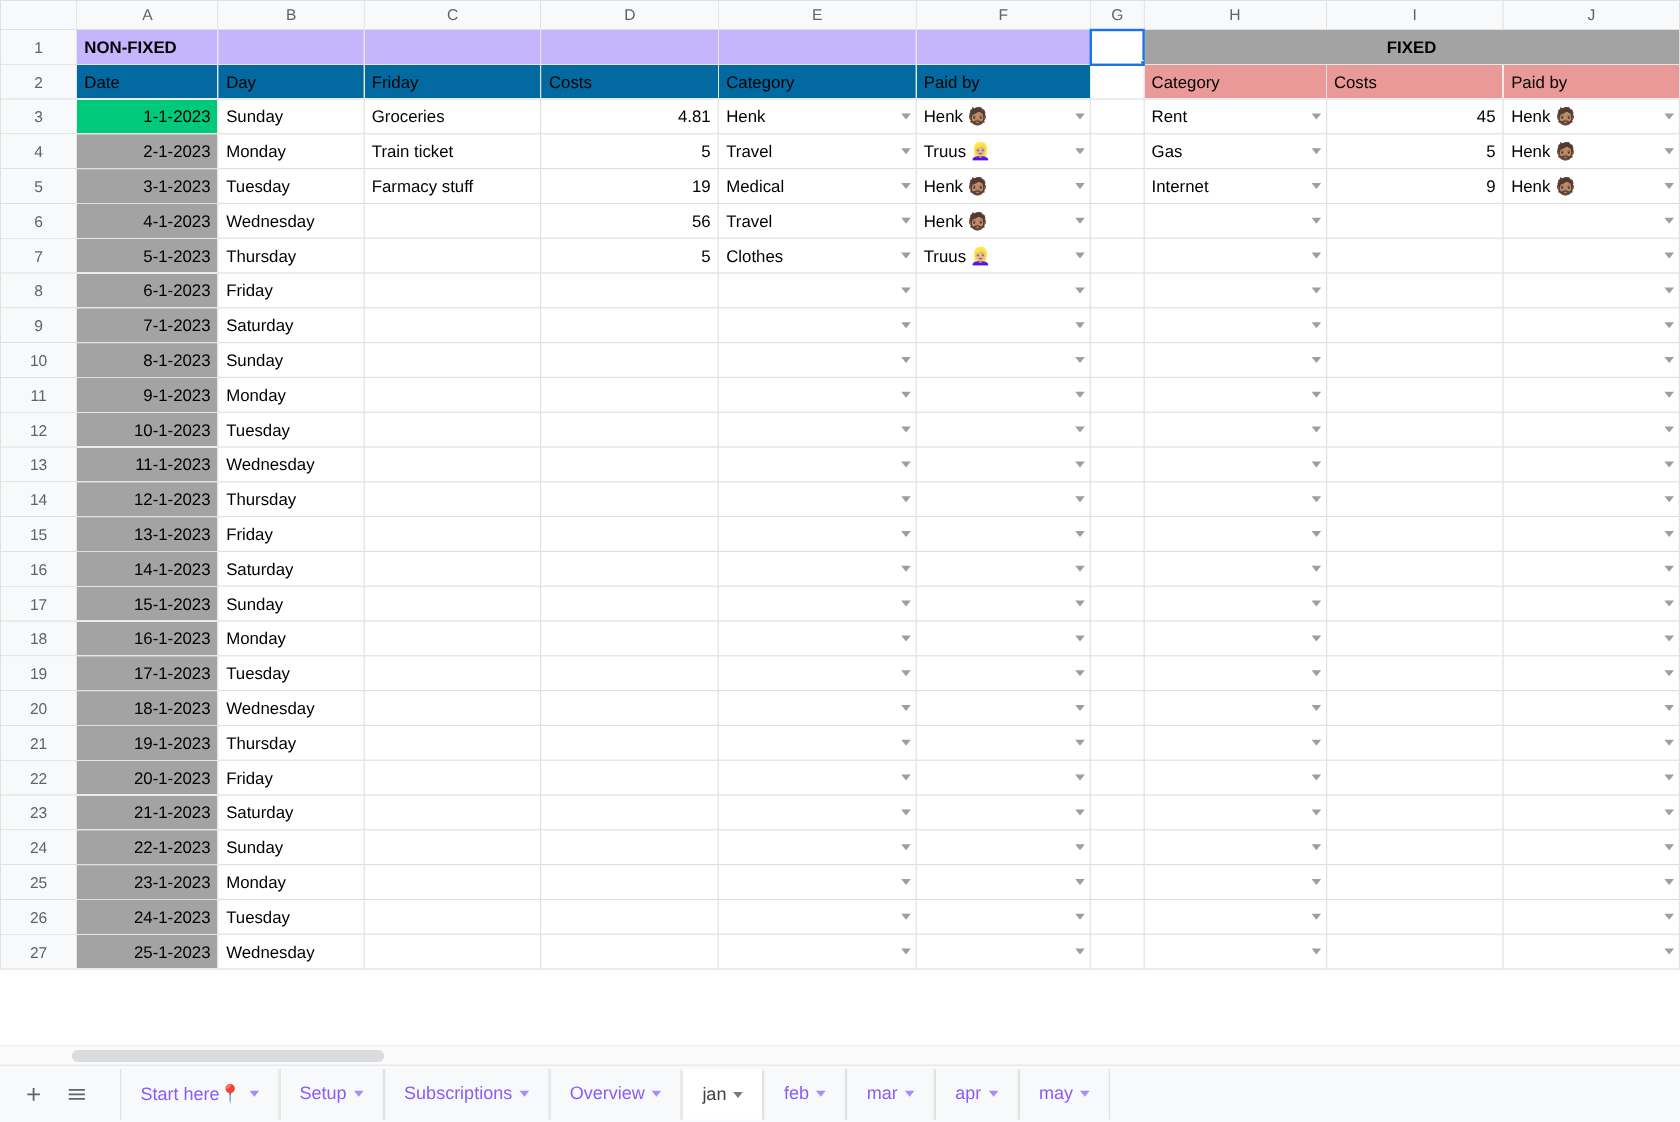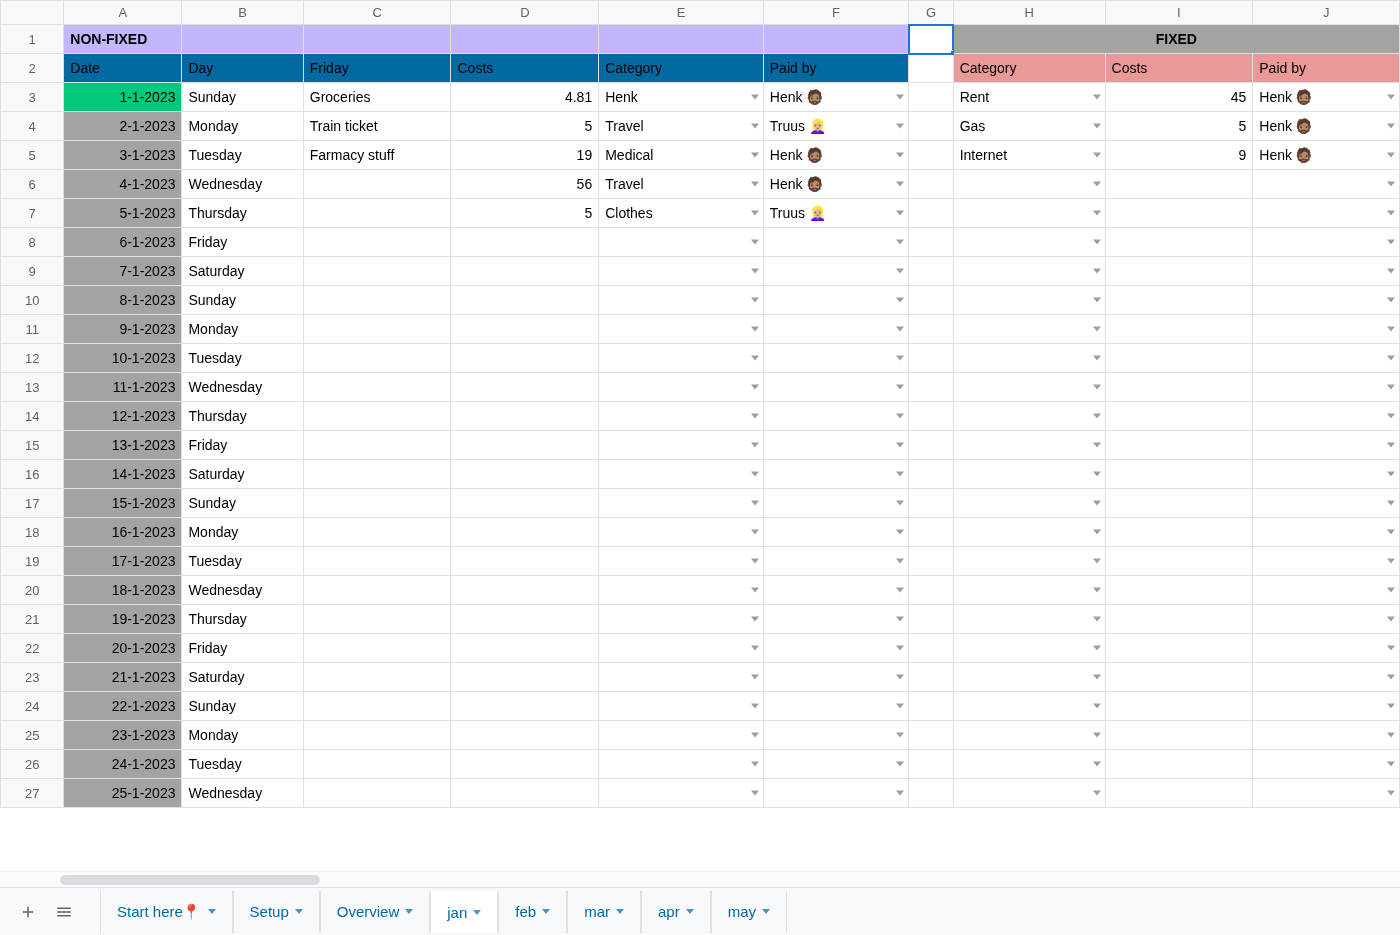--- a/index.html
+++ b/index.html
@@ -122,27 +122,27 @@
   .tab {
     display: flex;
     align-items: center;
     gap: 6px;
     padding: 0 16px;
     height: 42px;
     border: 1px solid #e0e0e0;
     border-bottom: none;
     border-top: none;
     background: #f8f9fa;
-    color: #0369a1;
+    color: #8b5cf6;
     cursor: pointer;
     font-size: 15px;
   }
   .tab.active {
     background: #fff;
-    color: #0369a1;
+    color: #404040;
     font-weight: 500;
     border-top: 2px solid transparent;
   }
   .tab .caret {
     width: 0; height: 0;
     border-left: 4px solid transparent;
     border-right: 4px solid transparent;
     border-top: 5px solid currentColor;
     opacity: .7;
   }
@@ -1204,20 +1204,24 @@
     <div id="tabs-holder" style="display:flex;">
         <div class="tab">
           <span>Start here📍</span>
           <span class="caret"></span>
         </div>
         <div class="tab">
           <span>Setup</span>
           <span class="caret"></span>
         </div>
         <div class="tab">
+          <span>Subscriptions</span>
+          <span class="caret"></span>
+        </div>
+        <div class="tab">
           <span>Overview</span>
           <span class="caret"></span>
         </div>
         <div class="tab active">
           <span>jan</span>
           <span class="caret"></span>
         </div>
         <div class="tab">
           <span>feb</span>
           <span class="caret"></span>

